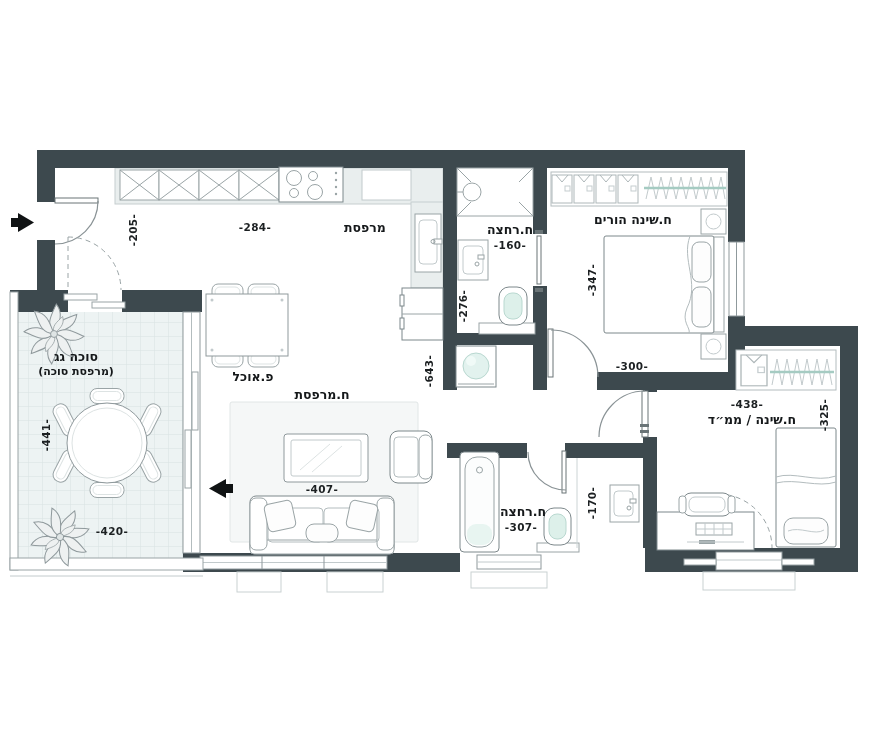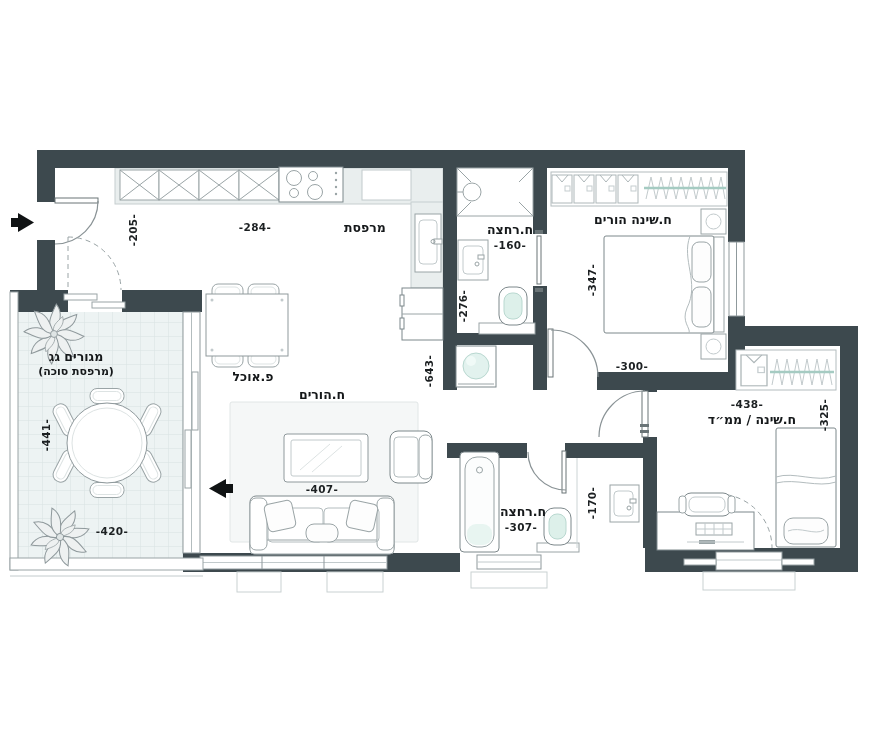--- a/index.html
+++ b/index.html
@@ -356,26 +356,26 @@
 <div class="lbl" style="left:510px;top:229px">ח.רחצה</div>
 <div class="dim" style="left:510px;top:245px">-160-</div>
 <div class="dim v" style="left:463px;top:306px">-276-</div>
 
 <div class="lbl" style="left:633px;top:219px">ח.שינה הורים</div>
 <div class="dim v" style="left:592px;top:280px">-347-</div>
 <div class="dim" style="left:632px;top:366px">-300-</div>
 
 <div class="dim v" style="left:429px;top:371px">-643-</div>
 
-<div class="lbl" style="left:322px;top:394px">ח.הורים</div>
+<div class="lbl" style="left:322px;top:394px">ח.מרפסת</div>
 <div class="dim" style="left:322px;top:489px">-407-</div>
 
 <div class="lbl" style="left:253px;top:376px">פ.אוכל</div>
 
-<div class="lbl" style="left:76px;top:356px">מגורים גג</div>
+<div class="lbl" style="left:76px;top:356px">סוכה גג</div>
 <div class="lbl sub" style="left:76px;top:371px">(מרפסת סוכה)</div>
 <div class="dim v" style="left:46px;top:435px">-441-</div>
 <div class="dim" style="left:112px;top:531px">-420-</div>
 
 <div class="lbl" style="left:523px;top:511px">ח.רחצה</div>
 <div class="dim" style="left:521px;top:527px">-307-</div>
 <div class="dim v" style="left:592px;top:503px">-170-</div>
 
 <div class="dim" style="left:747px;top:404px">-438-</div>
 <div class="lbl" style="left:752px;top:419px">ח.שינה / ממ״ד</div>

